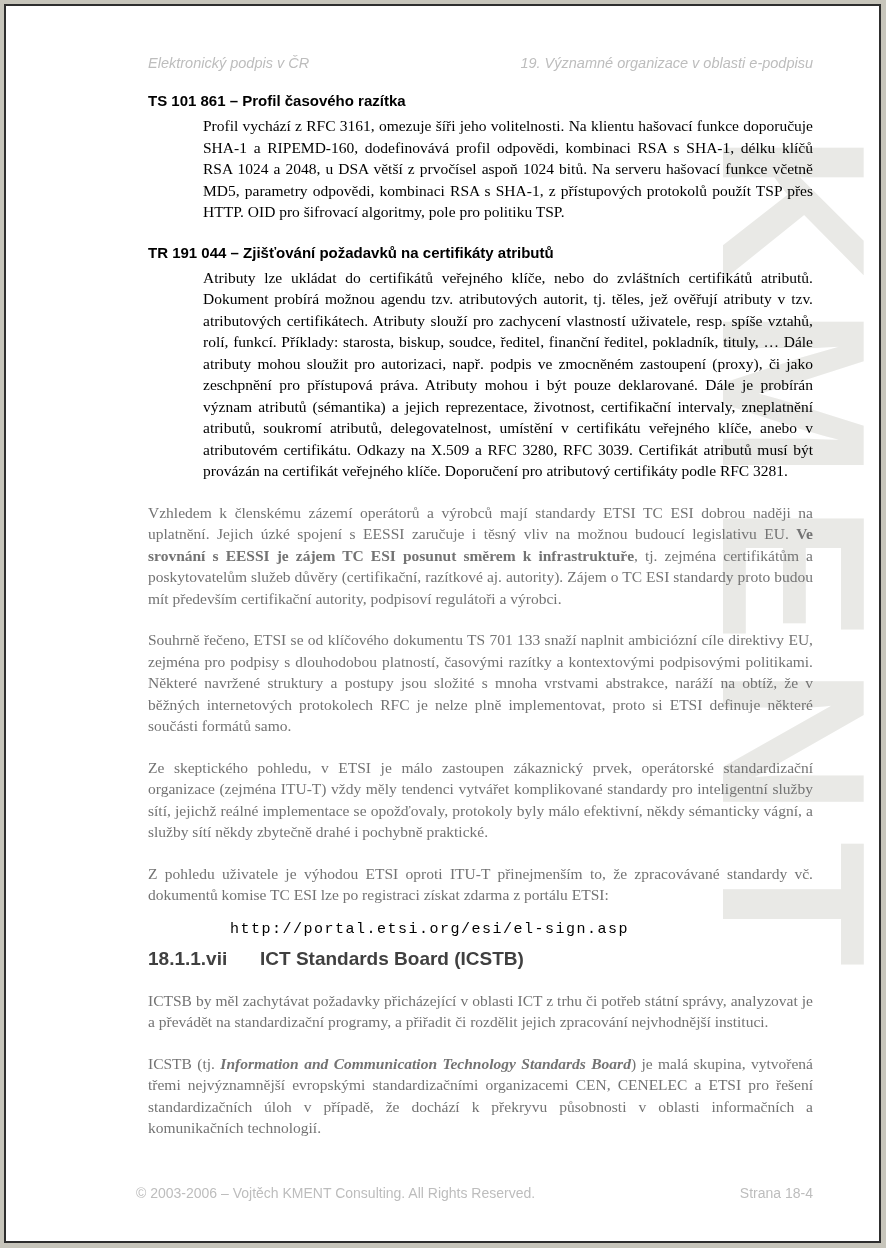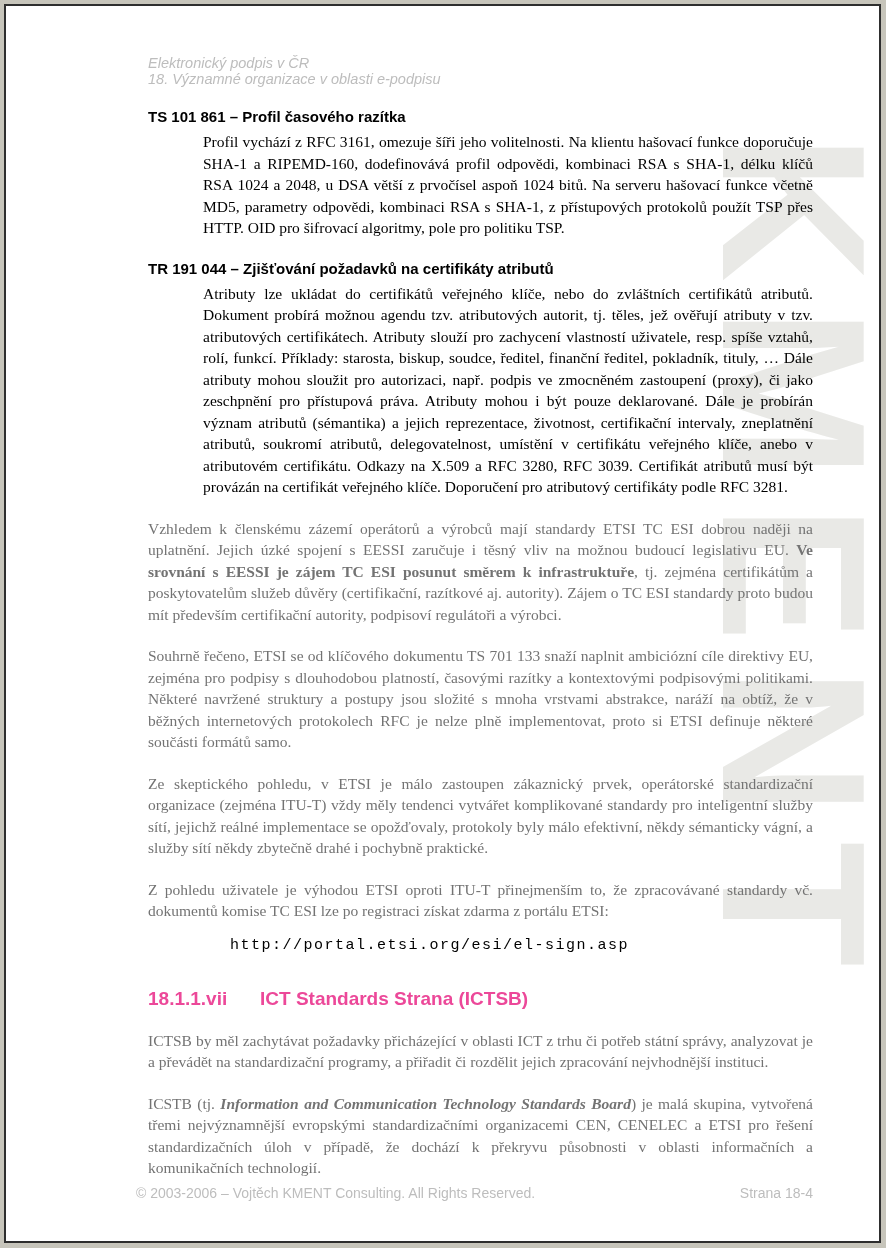--- a/index.html
+++ b/index.html
@@ -37,21 +37,20 @@
     padding: 0 66px 0 142px;
   }
   .pageheader {
     display: flex;
     justify-content: space-between;
     margin-top: 49px;
     font-family: "Liberation Sans", sans-serif;
     font-style: italic;
     font-size: 14.5px;
     color: #bdbdbd;
-    flex-direction: column;
   }
   .std-title {
     font-family: "Liberation Sans", sans-serif;
     font-weight: bold;
     font-size: 15px;
     color: #000;
     margin-top: 21px;
     margin-bottom: 6px;
   }
   .std-body {
@@ -73,25 +72,25 @@
   .url-line {
     margin-top: 15px;
     font-family: "Liberation Mono", monospace;
     font-size: 15px;
     letter-spacing: 1.5px;
     color: #000;
     white-space: pre;
   }
   .url-1 { margin-left: 82px; }
   .h2 {
-    margin-top: 34px;
+    margin-top: 10px;
     font-family: "Liberation Sans", sans-serif;
     font-weight: bold;
     font-size: 19px;
-    color: #ec4899;
+    color: #404040;
     display: flex;
   }
   .h2 .num { width: 112px; flex: 0 0 auto; }
   .pagefooter {
     position: absolute;
     left: 130px; right: 66px; bottom: 40px;
     display: flex;
     justify-content: space-between;
     font-family: "Liberation Sans", sans-serif;
     font-size: 14px;
@@ -103,21 +102,21 @@
 <body>
 
 <div class="page">
 
   <div class="watermark">KMENT</div>
 
   <div class="content">
 
     <div class="pageheader">
       <span>Elektronický podpis v ČR</span>
-      <span>18. Významné organizace v oblasti e-podpisu</span>
+      <span>19. Významné organizace v oblasti e-podpisu</span>
     </div>
 
     <div>
     </div>
 
     <div>
       <div class="std-title">TS 101 861 – Profil časového razítka</div>
       <div class="std-body">Profil vychází z RFC 3161, omezuje šíři jeho volitelnosti. Na klientu hašovací funkce doporučuje SHA-1 a RIPEMD-160, dodefinovává profil odpovědi, kombinaci RSA s SHA-1, délku klíčů RSA 1024 a 2048, u DSA větší z prvočísel aspoň 1024 bitů. Na serveru hašovací funkce včetně MD5, parametry odpovědi, kombinaci RSA s SHA-1, z přístupových protokolů použít TSP přes HTTP. OID pro šifrovací algoritmy, pole pro politiku TSP.</div>
     </div>
 
@@ -131,21 +130,21 @@
     <p class="para">Souhrně řečeno, ETSI se od klíčového dokumentu TS 701 133 snaží naplnit ambiciózní cíle direktivy EU, zejména pro podpisy s dlouhodobou platností, časovými razítky a kontextovými podpisovými politikami. Některé navržené struktury a postupy jsou složité s mnoha vrstvami abstrakce, naráží na obtíž, že v běžných internetových protokolech RFC je nelze plně implementovat, proto si ETSI definuje některé součásti formátů samo.</p>
 
     <p class="para">Ze skeptického pohledu, v ETSI je málo zastoupen zákaznický prvek, operátorské standardizační organizace (zejména ITU-T) vždy měly tendenci vytvářet komplikované standardy pro inteligentní služby sítí, jejichž reálné implementace se opožďovaly, protokoly byly málo efektivní, někdy sémanticky vágní, a služby sítí někdy zbytečně drahé i pochybně praktické.</p>
 
     <p class="para">Z pohledu uživatele je výhodou ETSI oproti ITU-T přinejmenším to, že zpracovávané standardy vč. dokumentů komise TC ESI lze po registraci získat zdarma z portálu ETSI:</p>
 
     <div class="url-line url-1">http://portal.etsi.org/esi/el-sign.asp</div>
 
     <div class="h2">
       <span class="num">18.1.1.vii</span>
-      <span>ICT Standards Strana (ICTSB)</span>
+      <span>ICT Standards Board (ICSTB)</span>
     </div>
 
     <p class="para">ICTSB by měl zachytávat požadavky přicházející v oblasti ICT z trhu či potřeb státní správy, analyzovat je a převádět na standardizační programy, a přiřadit či rozdělit jejich zpracování nejvhodnější instituci.</p>
 
     <p class="para"><span>ICSTB (tj. </span><span class="bi">Information and Communication Technology Standards Board</span><span>) je malá skupina, vytvořená třemi nejvýznamnější evropskými standardizačními organizacemi CEN, CENELEC a ETSI pro řešení standardizačních úloh v případě, že dochází k překryvu působnosti v oblasti informačních a komunikačních technologií.</span></p>
 
   </div>
 
   <div class="pagefooter">
     <span>© 2003-2006 – Vojtěch KMENT Consulting.  All Rights Reserved.</span>

